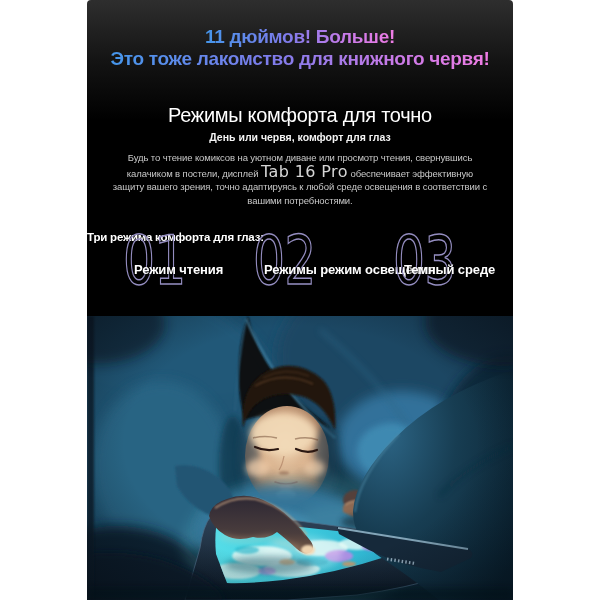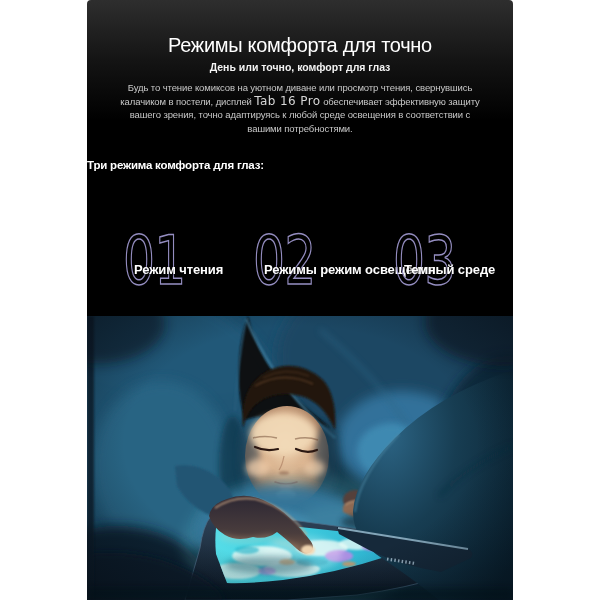--- a/index.html
+++ b/index.html
@@ -26,21 +26,21 @@
     font-size:20px;font-weight:400;letter-spacing:-0.3px;line-height:26px;
   }
   .section-subtitle{
     margin:2px 0 0 0;text-align:center;color:#f3f3f3;
     font-size:10.5px;font-weight:700;line-height:14px;letter-spacing:0;
   }
   .section-body{
     margin:7px auto 0 auto;width:376px;text-align:center;color:#c9c9c9;
     font-size:9.5px;line-height:13.5px;letter-spacing:-0.1px;font-weight:400;
   }
-  .brand{font-family:"DejaVu Sans",sans-serif;font-size:12px;letter-spacing:0.4px;color:#d6d6d6;}
+  .brand{font-family:"DejaVu Sans",sans-serif;font-size:16px;letter-spacing:0.4px;color:#d6d6d6;}
   .modes-heading{
     margin:23px 0 0 0;color:#ffffff;
     font-size:11.5px;font-weight:700;letter-spacing:-0.2px;line-height:15px;
   }
   .modes{position:absolute;left:0;top:231px;width:347px;height:70px;padding-left:46px;}
   .mode{position:absolute;top:0;}
   .mode-1{left:36px;} .mode-2{left:166px;} .mode-3{left:306px;}
   .mode .num{
     display:block;font-family:"DejaVu Sans",sans-serif;
     font-size:68px;line-height:60px;font-weight:400;
@@ -56,23 +56,27 @@
     position:absolute;left:0;top:316px;width:426px;height:284px;margin:0;
     background:#0d2534;
   }
   .photo svg{display:block;width:426px;height:284px;}
 </style>
 </head>
 <body>
 
 <div class="panel">
 
+  <header class="hero">
+    <span>11 дюймов! Больше!</span><br>
+    <span>Это тоже лакомство для книжного червя!</span>
+  </header>
 
   <h2 class="section-title">Режимы комфорта для точно</h2>
-  <p class="section-subtitle">День или точно, комфорт для глаз</p>
+  <p class="section-subtitle">День или червя, комфорт для глаз</p>
   <p class="section-body"><span>Будь то чтение комиксов на уютном диване или просмотр чтения, свернувшись калачиком в постели, дисплей </span><span class="brand">Tab 16 Pro</span><span> обеспечивает эффективную защиту вашего зрения, точно адаптируясь к любой среде освещения в соответствии с вашими потребностями.</span></p>
 
   <p class="modes-heading">Три режима комфорта для глаз:</p>
 
   <div class="modes">
     <div class="mode mode-1">
       <span class="num">01</span>
       <span class="label">Режим чтения</span>
     </div>
     <div class="mode mode-2">

